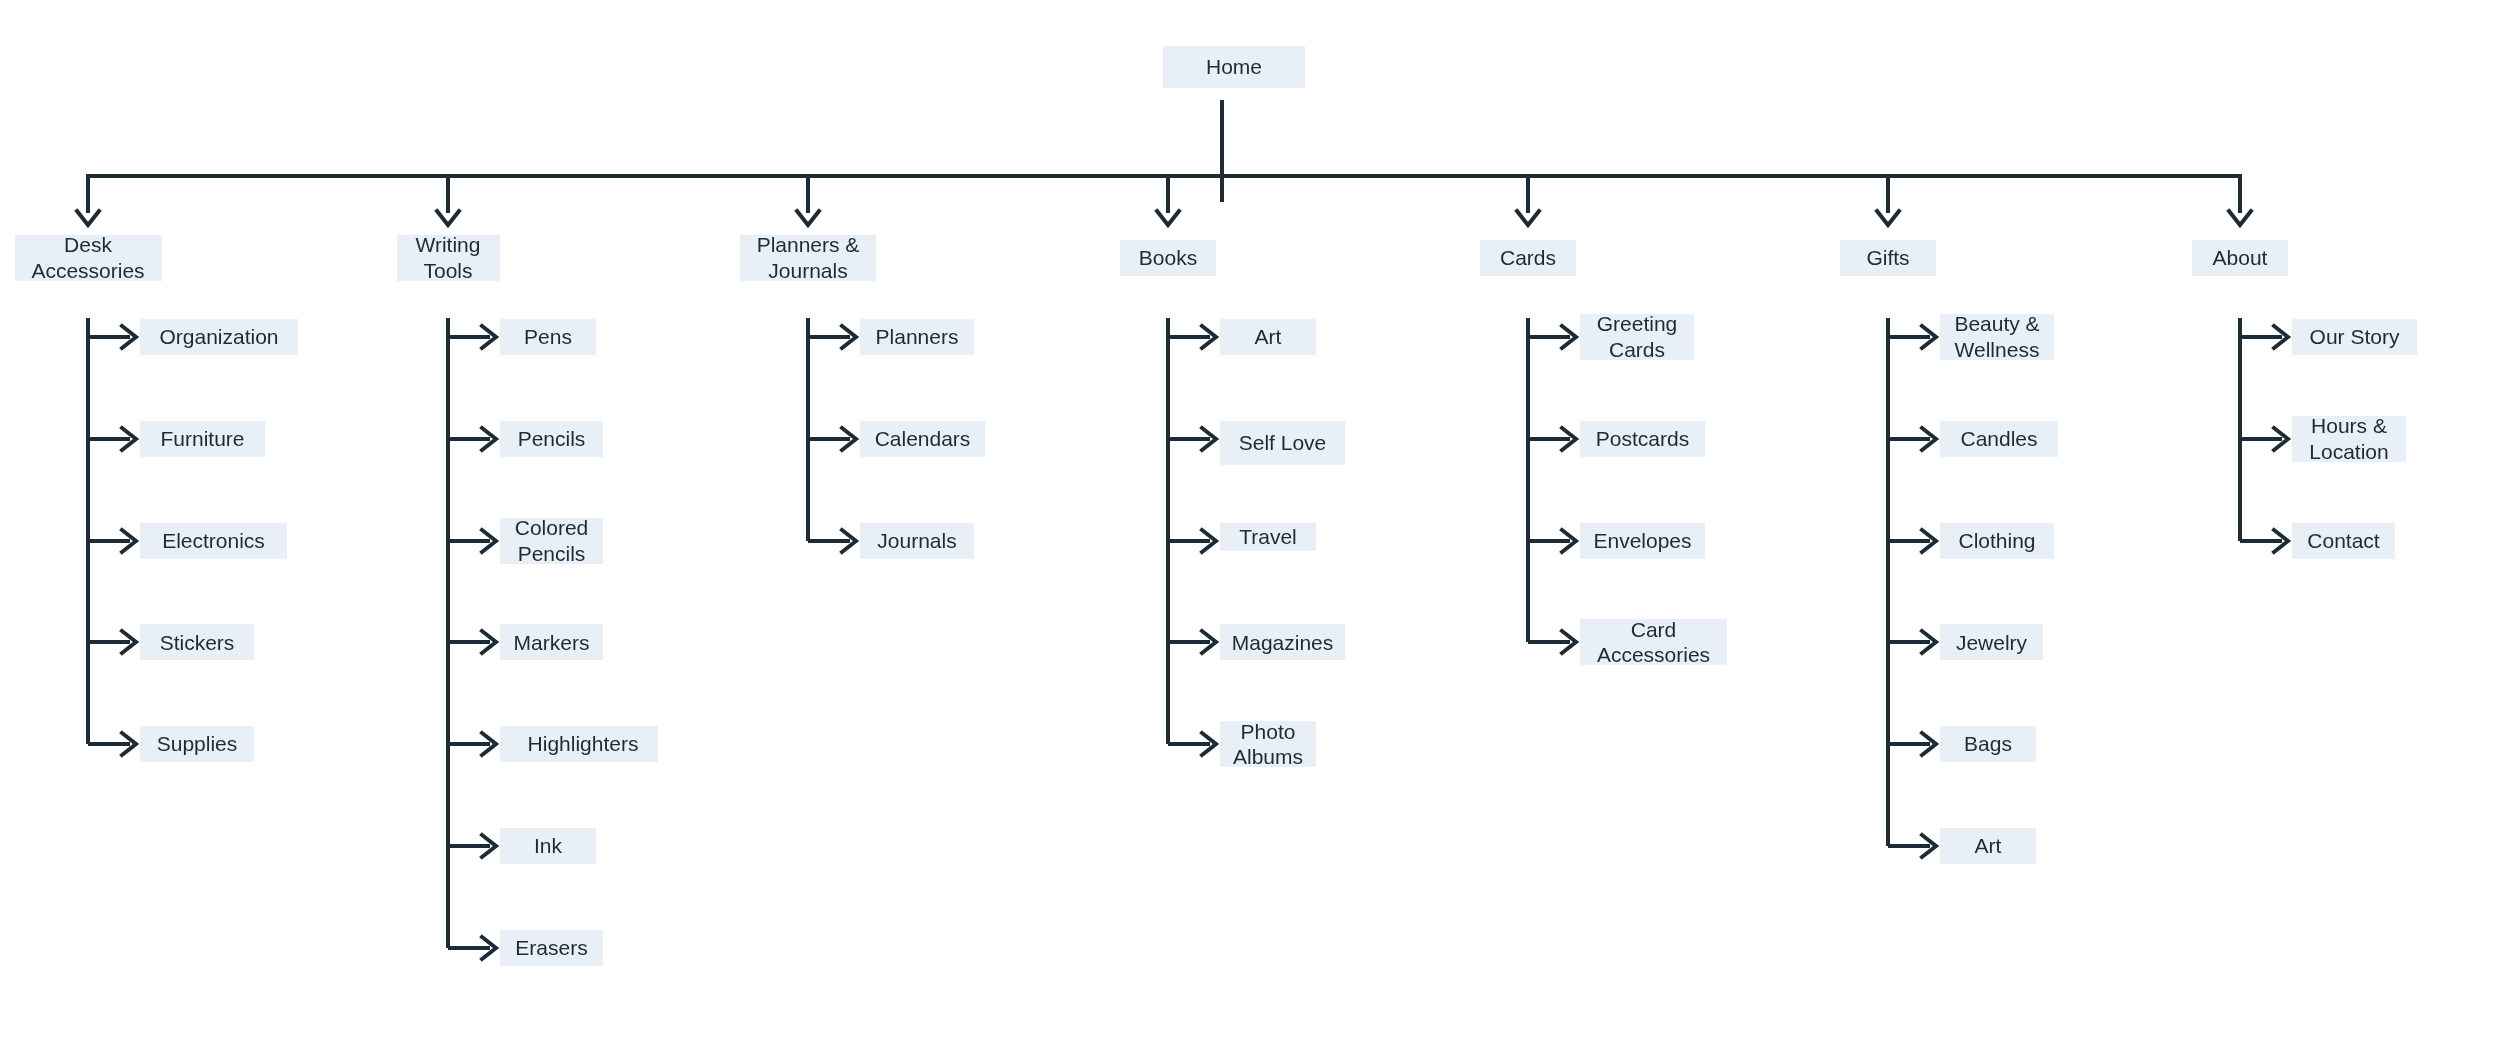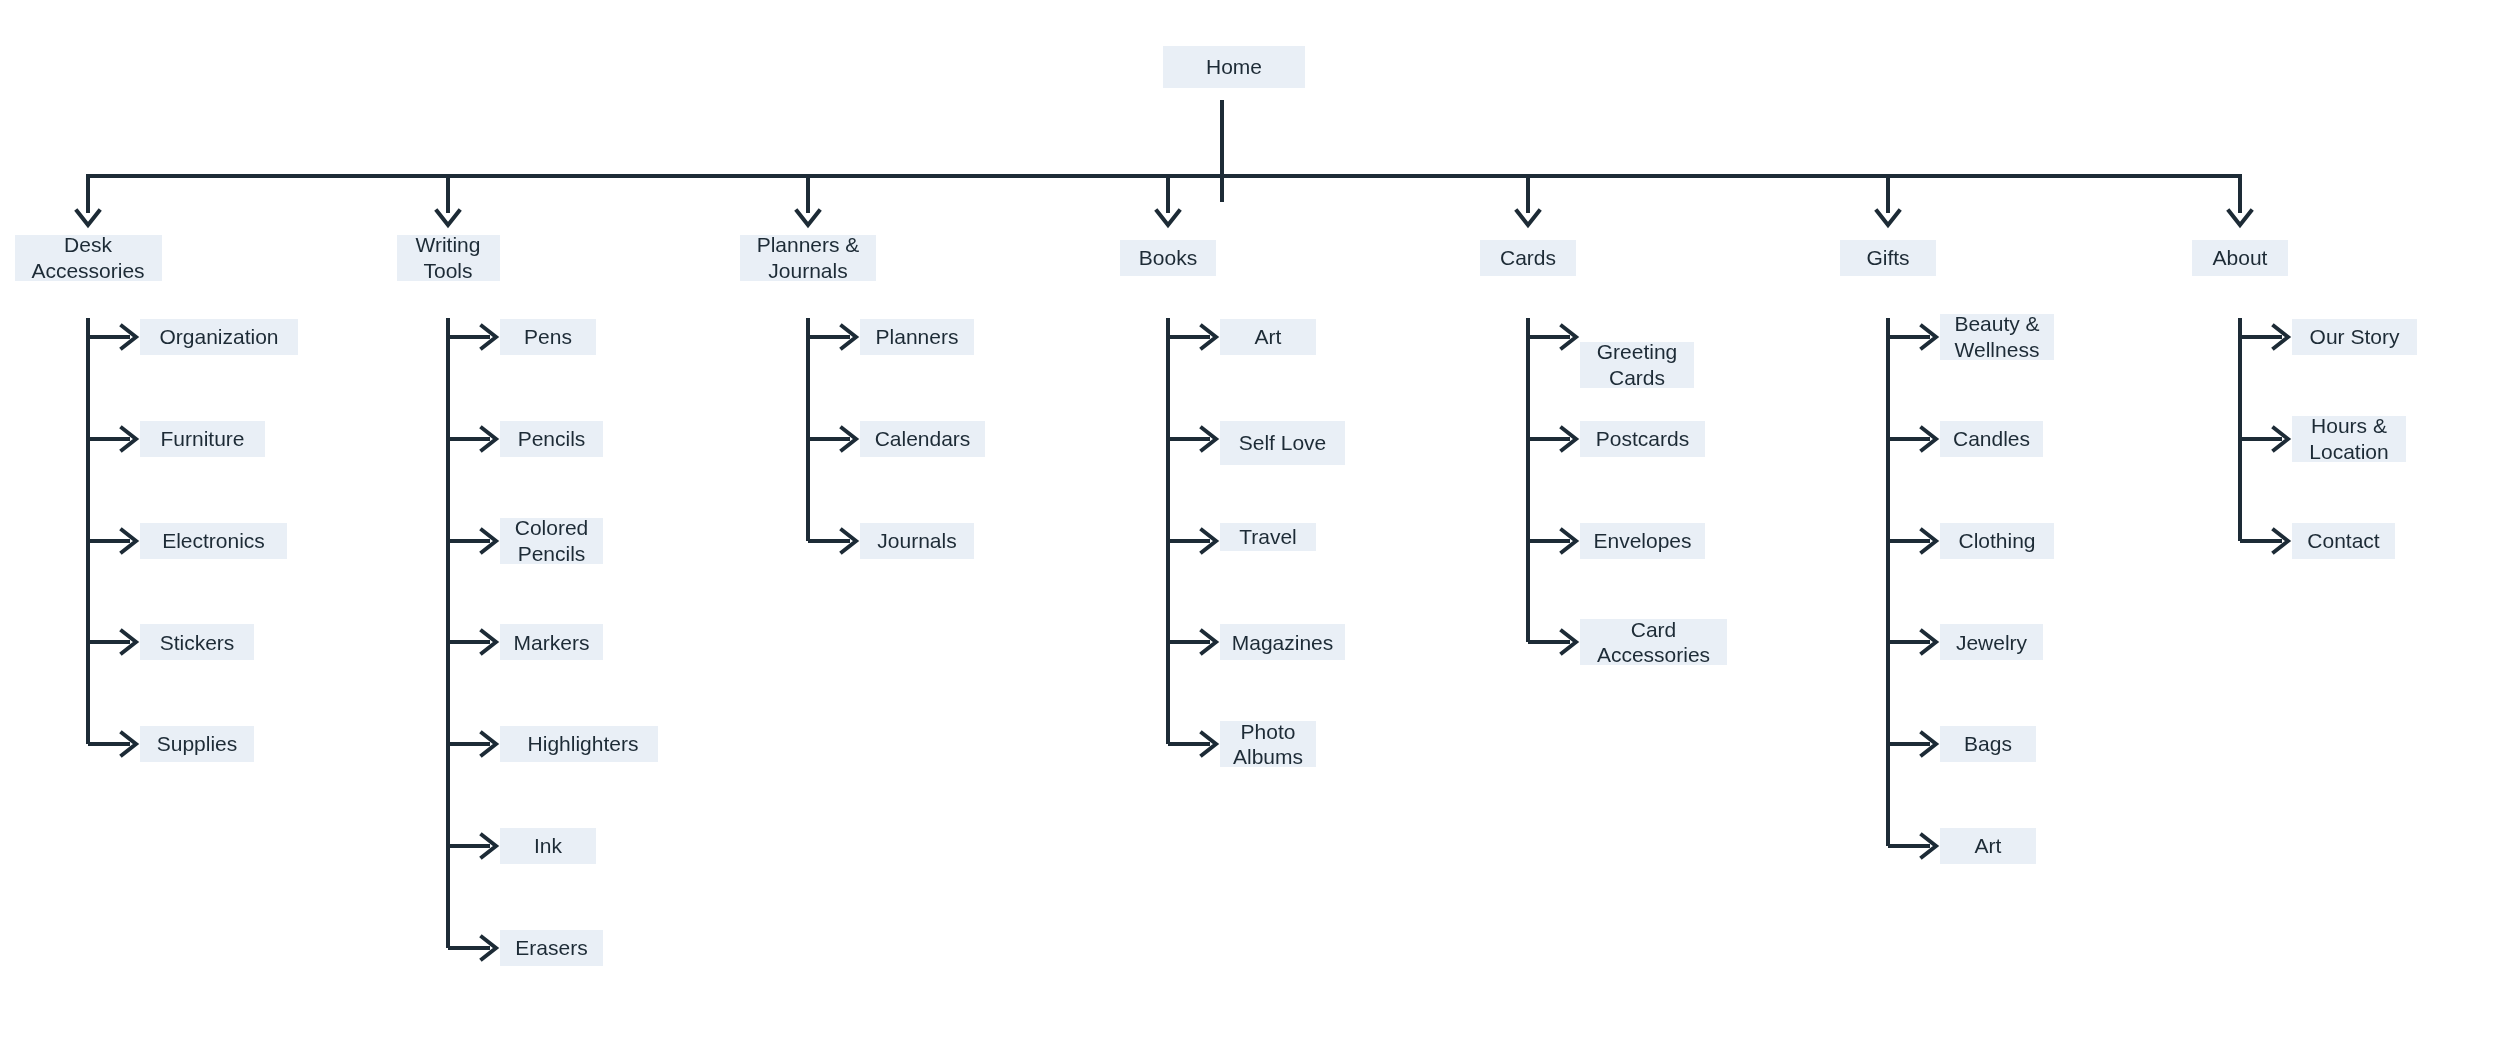--- a/index.html
+++ b/index.html
@@ -183,21 +183,21 @@
     <div class="vline" style="left: 1526px; top: 176px; height: 37px;"></div>
     <svg class="arrow-svg" width="26" height="22" style="left: 1515px; top: 209px;">
       <path d="M2,2 L13,16 L24,2"></path>
     </svg>
     <div class="node l1" style="left: 1480px; top: 240px; width: 96px; height: 36px;">Cards</div>
     <div class="vline" style="left: 1526px; top: 318px; height: 324.4px;"></div>
     <div class="hline" style="left: 1528px; top: 335px; width: 42px;"></div>
     <svg class="arrow-svg" width="22" height="26" style="left: 1560px; top: 324px;">
       <path d="M2,2 L16,13 L2,24"></path>
     </svg>
-    <div class="node l2" style="left: 1580px; top: 314px; width: 114px; height: 46px; margin-top: 28px;">Greeting
+    <div class="node l2" style="left: 1580px; top: 314px; width: 114px; height: 46px;">Greeting
 Cards</div>
     <div class="hline" style="left: 1528px; top: 436.8px; width: 42px;"></div>
     <svg class="arrow-svg" width="22" height="26" style="left: 1560px; top: 425.8px;">
       <path d="M2,2 L16,13 L2,24"></path>
     </svg>
     <div class="node l2" style="left: 1580px; top: 420.8px; width: 125px; height: 36px;">Postcards</div>
     <div class="hline" style="left: 1528px; top: 538.6px; width: 42px;"></div>
     <svg class="arrow-svg" width="22" height="26" style="left: 1560px; top: 527.6px;">
       <path d="M2,2 L16,13 L2,24"></path>
     </svg>
@@ -217,21 +217,21 @@
     <div class="hline" style="left: 1888px; top: 335px; width: 42px;"></div>
     <svg class="arrow-svg" width="22" height="26" style="left: 1920px; top: 324px;">
       <path d="M2,2 L16,13 L2,24"></path>
     </svg>
     <div class="node l2" style="left: 1940px; top: 314px; width: 114px; height: 46px;">Beauty &amp;
 Wellness</div>
     <div class="hline" style="left: 1888px; top: 436.8px; width: 42px;"></div>
     <svg class="arrow-svg" width="22" height="26" style="left: 1920px; top: 425.8px;">
       <path d="M2,2 L16,13 L2,24"></path>
     </svg>
-    <div class="node l2" style="left: 1940px; top: 420.8px; width: 103px; height: 36px;">Candles</div>
+    <div class="node l2" style="left: 1940px; top: 420.8px; width: 118px; height: 36px;">Candles</div>
     <div class="hline" style="left: 1888px; top: 538.6px; width: 42px;"></div>
     <svg class="arrow-svg" width="22" height="26" style="left: 1920px; top: 527.6px;">
       <path d="M2,2 L16,13 L2,24"></path>
     </svg>
     <div class="node l2" style="left: 1940px; top: 522.6px; width: 114px; height: 36px;">Clothing</div>
     <div class="hline" style="left: 1888px; top: 640.4px; width: 42px;"></div>
     <svg class="arrow-svg" width="22" height="26" style="left: 1920px; top: 629.4px;">
       <path d="M2,2 L16,13 L2,24"></path>
     </svg>
     <div class="node l2" style="left: 1940px; top: 624.4px; width: 103px; height: 36px;">Jewelry</div>

